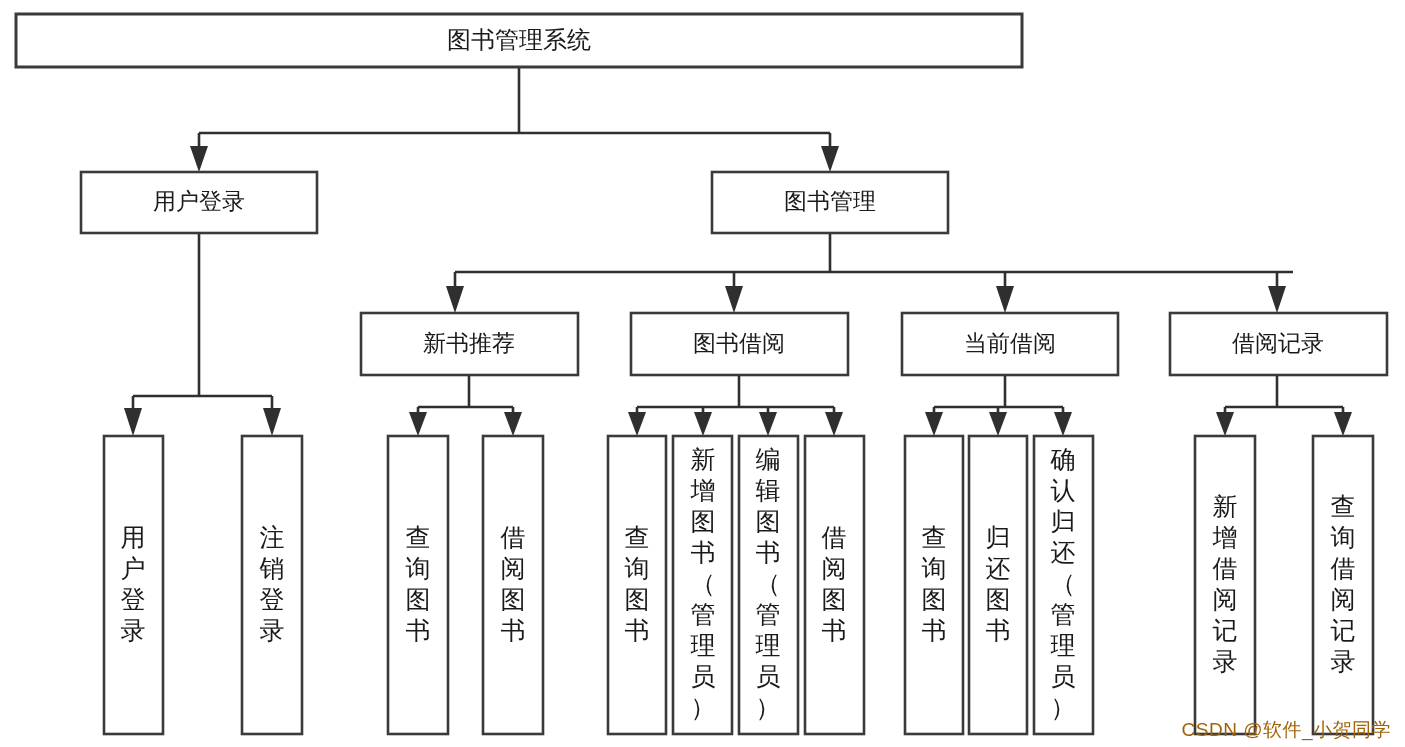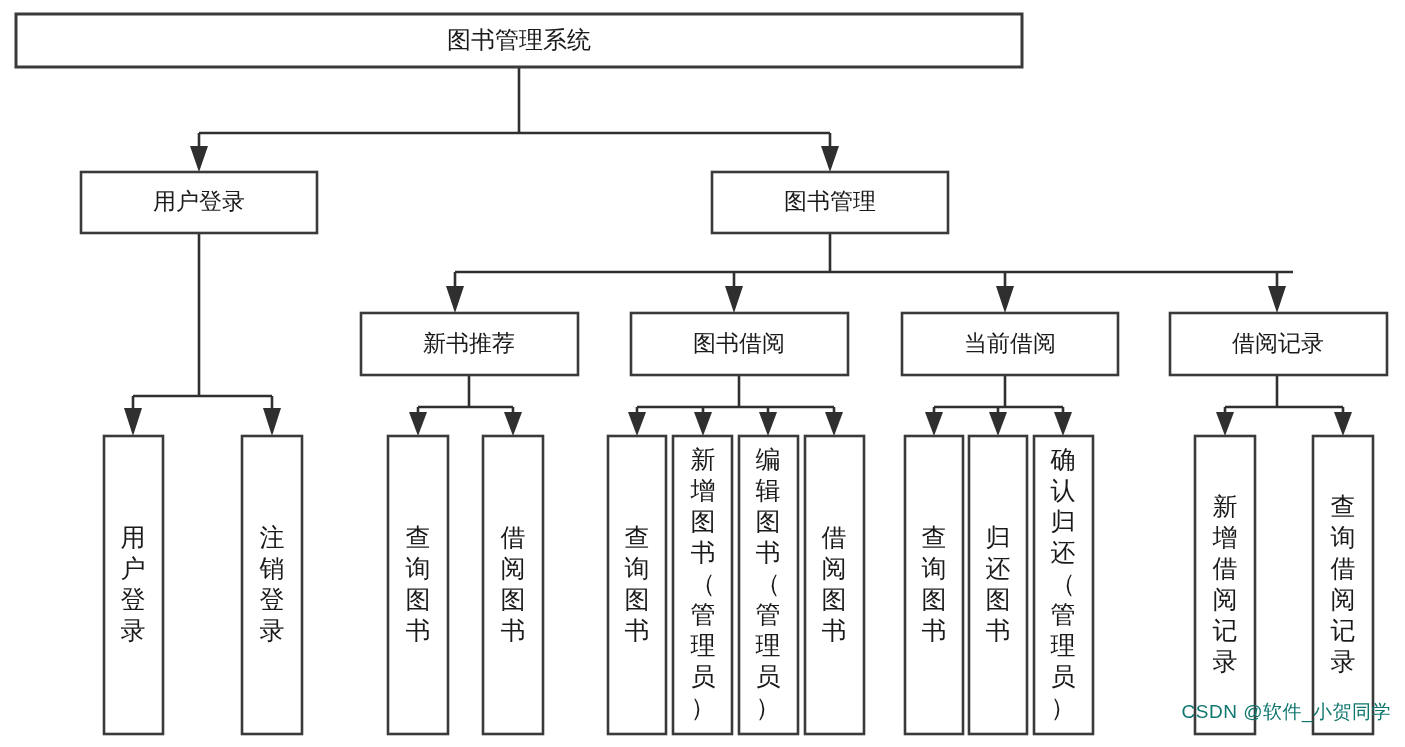--- a/index.html
+++ b/index.html
@@ -61,24 +61,24 @@
   .leaf-label-char {
     fill: #1a1a1a;
     font-family: "Liberation Sans", "DejaVu Sans", sans-serif;
     font-size: 25px;
     text-anchor: middle;
     dominant-baseline: middle;
   }
   .watermark-text {
     position: absolute;
     right: 14px;
-    bottom: 22px;
+    bottom: 4px;
     font-family: "Liberation Sans", "DejaVu Sans", sans-serif;
     font-size: 19px;
-    color: #0f766e;
+    color: #a16207;
     letter-spacing: 0.5px;
     white-space: nowrap;
     pointer-events: none;
   }
 </style>
 </head>
 <body>
 
 <div id="diagram-root">
 

